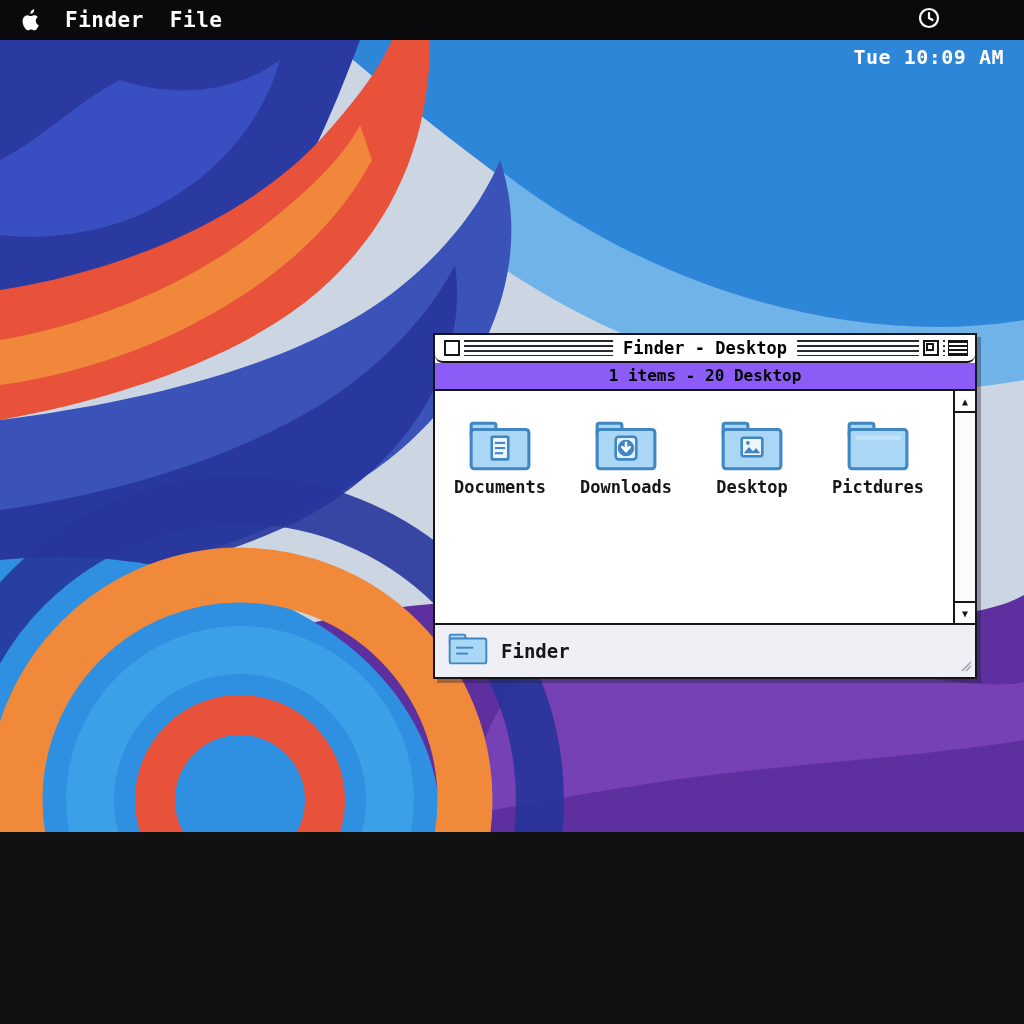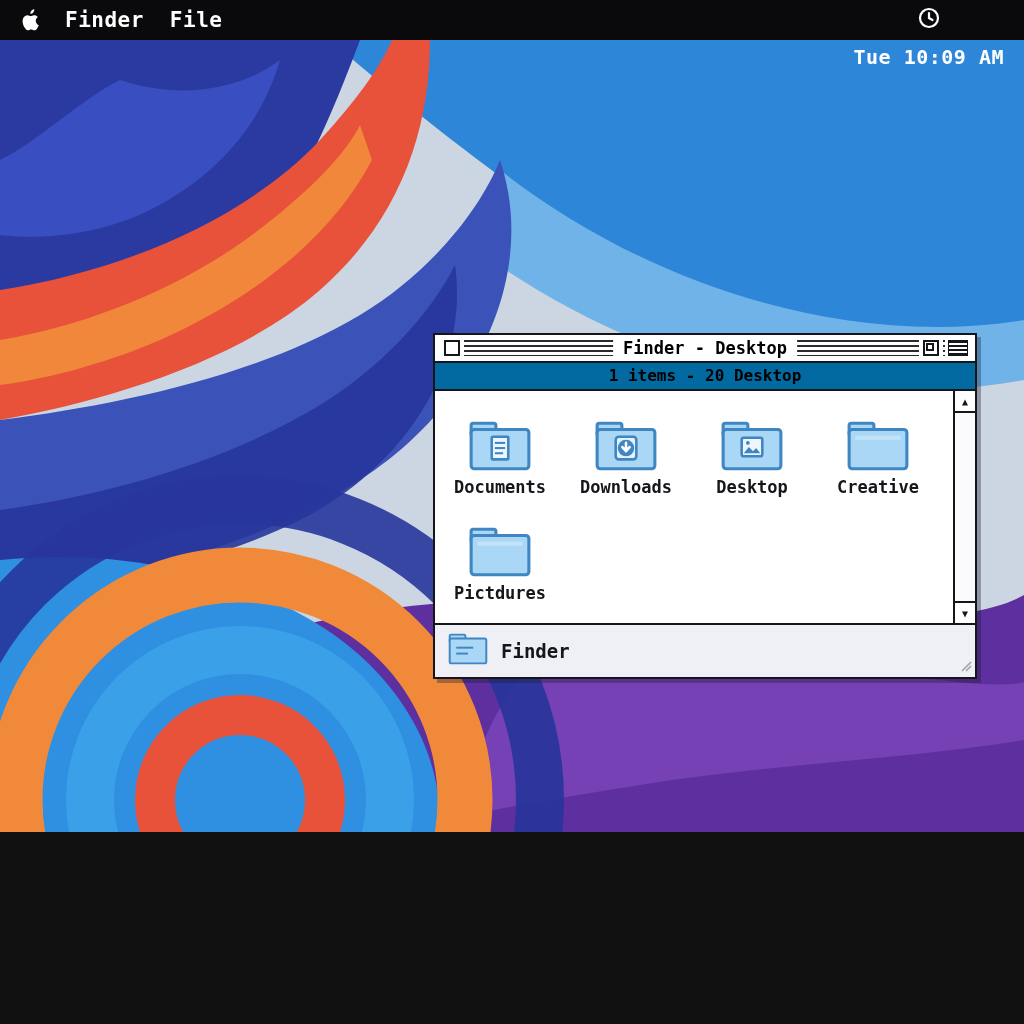--- a/index.html
+++ b/index.html
@@ -14,35 +14,35 @@
   .menu-right{margin-left:auto;display:flex;align-items:center;gap:16px;flex-direction:column;}
   .menu-time{font-size:20px;font-weight:700;letter-spacing:.5px;}
 
   
   .wallpaper{position:absolute;top:40px;left:0;width:1024px;height:984px;z-index:1;}
   .wallpaper svg{display:block;width:100%;height:100%;}
 
   
   .window{position:absolute;left:433px;top:333px;width:540px;background:#fff;
           border:2px solid #15151a;box-shadow:4px 4px 0 rgba(30,30,50,.35);z-index:20;}
-  .titlebar{position:relative;height:26px;border-bottom:2px solid #15151a;background:#fff;}
+  .titlebar{position:relative;height:26px;border-bottom:2px solid #15151a;background:#fff;border-radius:8px;}
   .stripes{position:absolute;left:5px;right:5px;top:5px;bottom:5px;
            background:repeating-linear-gradient(to bottom,#2a2a30 0 2px,transparent 2px 5px);}
   .title{position:absolute;left:50%;top:50%;transform:translate(-50%,-50%);background:#fff;
          padding:0 10px;font-size:17px;font-weight:700;white-space:nowrap;}
   .close-box{position:absolute;left:9px;top:5px;width:12px;height:12px;border:2px solid #15151a;
              background:#fff;box-shadow:0 0 0 4px #fff;cursor:pointer;}
   .zoom-box{position:absolute;right:36px;top:5px;width:12px;height:12px;border:2px solid #15151a;
             background:#fff;box-shadow:0 0 0 4px #fff;cursor:pointer;}
   .zoom-box i{position:absolute;left:1px;top:1px;width:4px;height:4px;border:2px solid #15151a;display:block;}
   .grille{position:absolute;right:7px;top:5px;width:18px;height:14px;border:1px solid #15151a;
           background:repeating-linear-gradient(to bottom,#15151a 0 2px,#fff 2px 4px);
           box-shadow:0 0 0 3px #fff;cursor:pointer;}
   .statusbar{height:26px;line-height:26px;text-align:center;font-size:16px;font-weight:600;
-             border-bottom:2px solid #15151a;background:#0369a1;}
+             border-bottom:2px solid #15151a;background:#8b5cf6;}
   .content{position:relative;height:232px;background:#fff;}
   .grid{position:absolute;left:0;top:0;right:20px;bottom:0;display:flex;flex-wrap:wrap;
         align-content:flex-start;padding:14px 0 0 2px;}
   .cell{width:126px;height:106px;display:flex;flex-direction:column;align-items:center;cursor:pointer;justify-content:center;}
   .cell svg{display:block;}
   .flabel{margin-top:4px;font-size:17px;font-weight:600;color:#15151a;}
   .scrollbar{position:absolute;top:0;right:0;bottom:0;width:20px;border-left:2px solid #15151a;background:#fbfbfd;}
   .sb-btn{position:absolute;left:0;right:0;height:20px;display:flex;align-items:center;justify-content:center;
           font-size:10px;color:#15151a;background:#fff;cursor:pointer;}
   .sb-btn.top{top:0;border-bottom:2px solid #15151a;}
@@ -174,28 +174,20 @@
             <rect x="4" y="10" width="56" height="38" rx="3" fill="#a9d7f5" stroke="#3f86c2" stroke-width="3"></rect>
             <g>
               <rect x="22" y="18" width="20" height="18" rx="2" fill="#eef6fd" stroke="#3f86c2" stroke-width="2.5"></rect>
               <path d="M24 33 l5 -6 4 4 3 -3 4 5 z" fill="#3f86c2"></path>
               <circle cx="28" cy="23" r="1.8" fill="#3f86c2"></circle>
             </g>
           </svg>
           <span class="flabel">Desktop</span>
         </div>
 
-        <div class="cell">
-          <svg class="folder" viewBox="0 0 64 52" width="66" height="54">
-            <rect x="4" y="4" width="24" height="12" rx="2" fill="#a9d7f5" stroke="#3f86c2" stroke-width="3"></rect>
-            <rect x="4" y="10" width="56" height="38" rx="3" fill="#a9d7f5" stroke="#3f86c2" stroke-width="3"></rect>
-            <rect x="10" y="16" width="44" height="4" fill="#c3e3f8"></rect>
-          </svg>
-          <span class="flabel">Creative</span>
-        </div>
 
 
         <div class="cell">
           <svg class="folder" viewBox="0 0 64 52" width="66" height="54">
             <rect x="4" y="4" width="24" height="12" rx="2" fill="#a9d7f5" stroke="#3f86c2" stroke-width="3"></rect>
             <rect x="4" y="10" width="56" height="38" rx="3" fill="#a9d7f5" stroke="#3f86c2" stroke-width="3"></rect>
             <rect x="10" y="16" width="44" height="4" fill="#c3e3f8"></rect>
           </svg>
           <span class="flabel">Pictdures</span>
         </div>

